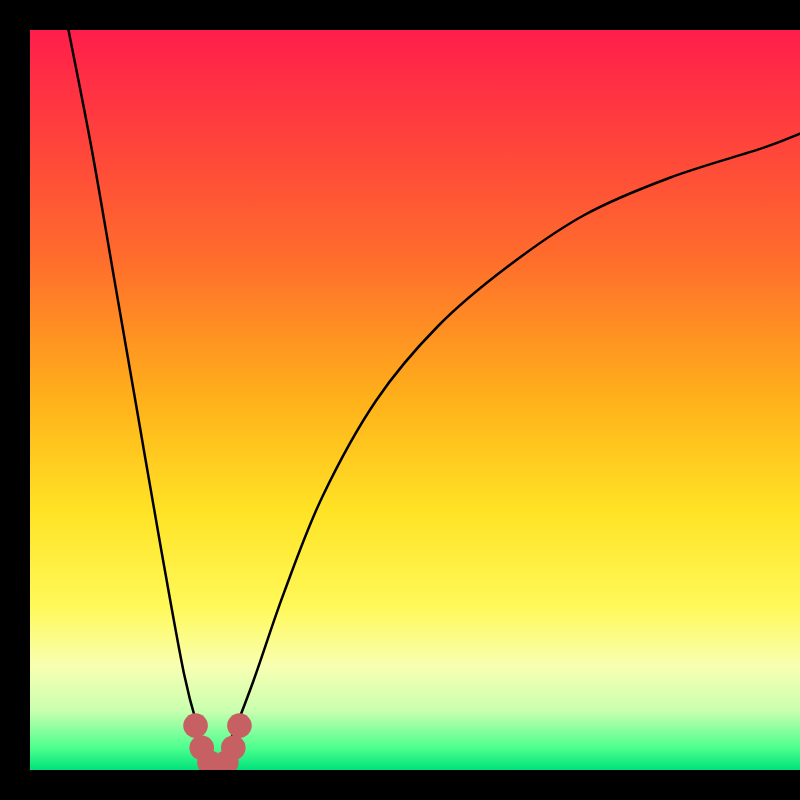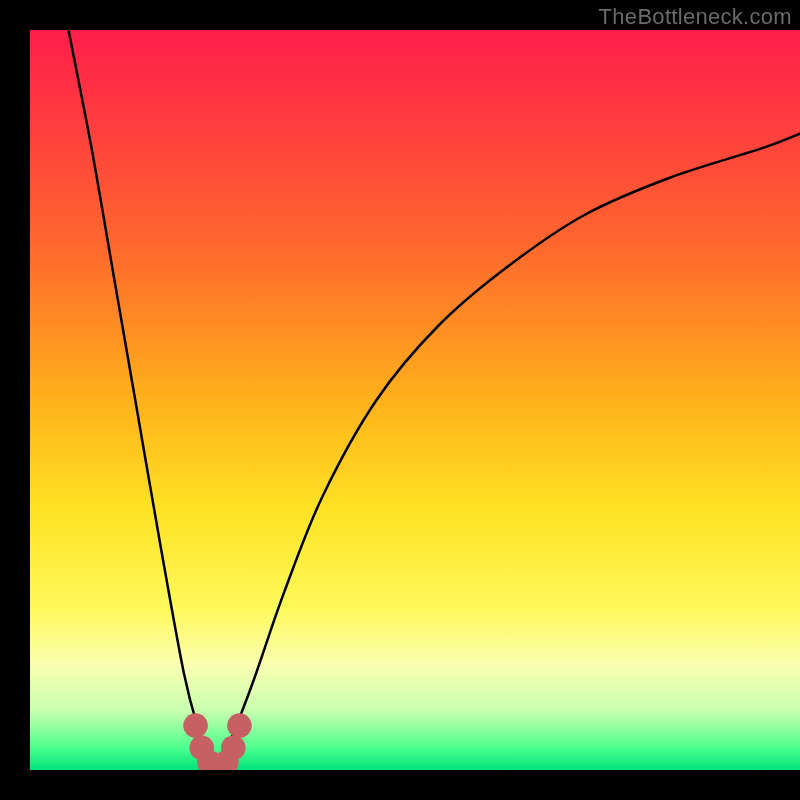--- a/index.html
+++ b/index.html
@@ -30,21 +30,20 @@
     z-index: 50;
   }
   svg {
     display: block;
   }
 </style>
 </head>
 <body>
 
 <div class="frame">
-  <div class="watermark">TheBottleneck.com</div>
 
   <svg id="chart-svg" width="770" height="770" viewBox="0 0 770 770" preserveAspectRatio="none">
     <defs>
       <linearGradient id="bg-grad" x1="0" y1="0" x2="0" y2="1">
           <stop offset="0%" stop-color="#ff1e4b"></stop>
           <stop offset="12%" stop-color="#ff3b3f"></stop>
           <stop offset="30%" stop-color="#ff6a2d"></stop>
           <stop offset="50%" stop-color="#ffb11a"></stop>
           <stop offset="65%" stop-color="#ffe325"></stop>
           <stop offset="78%" stop-color="#fff95a"></stop>

